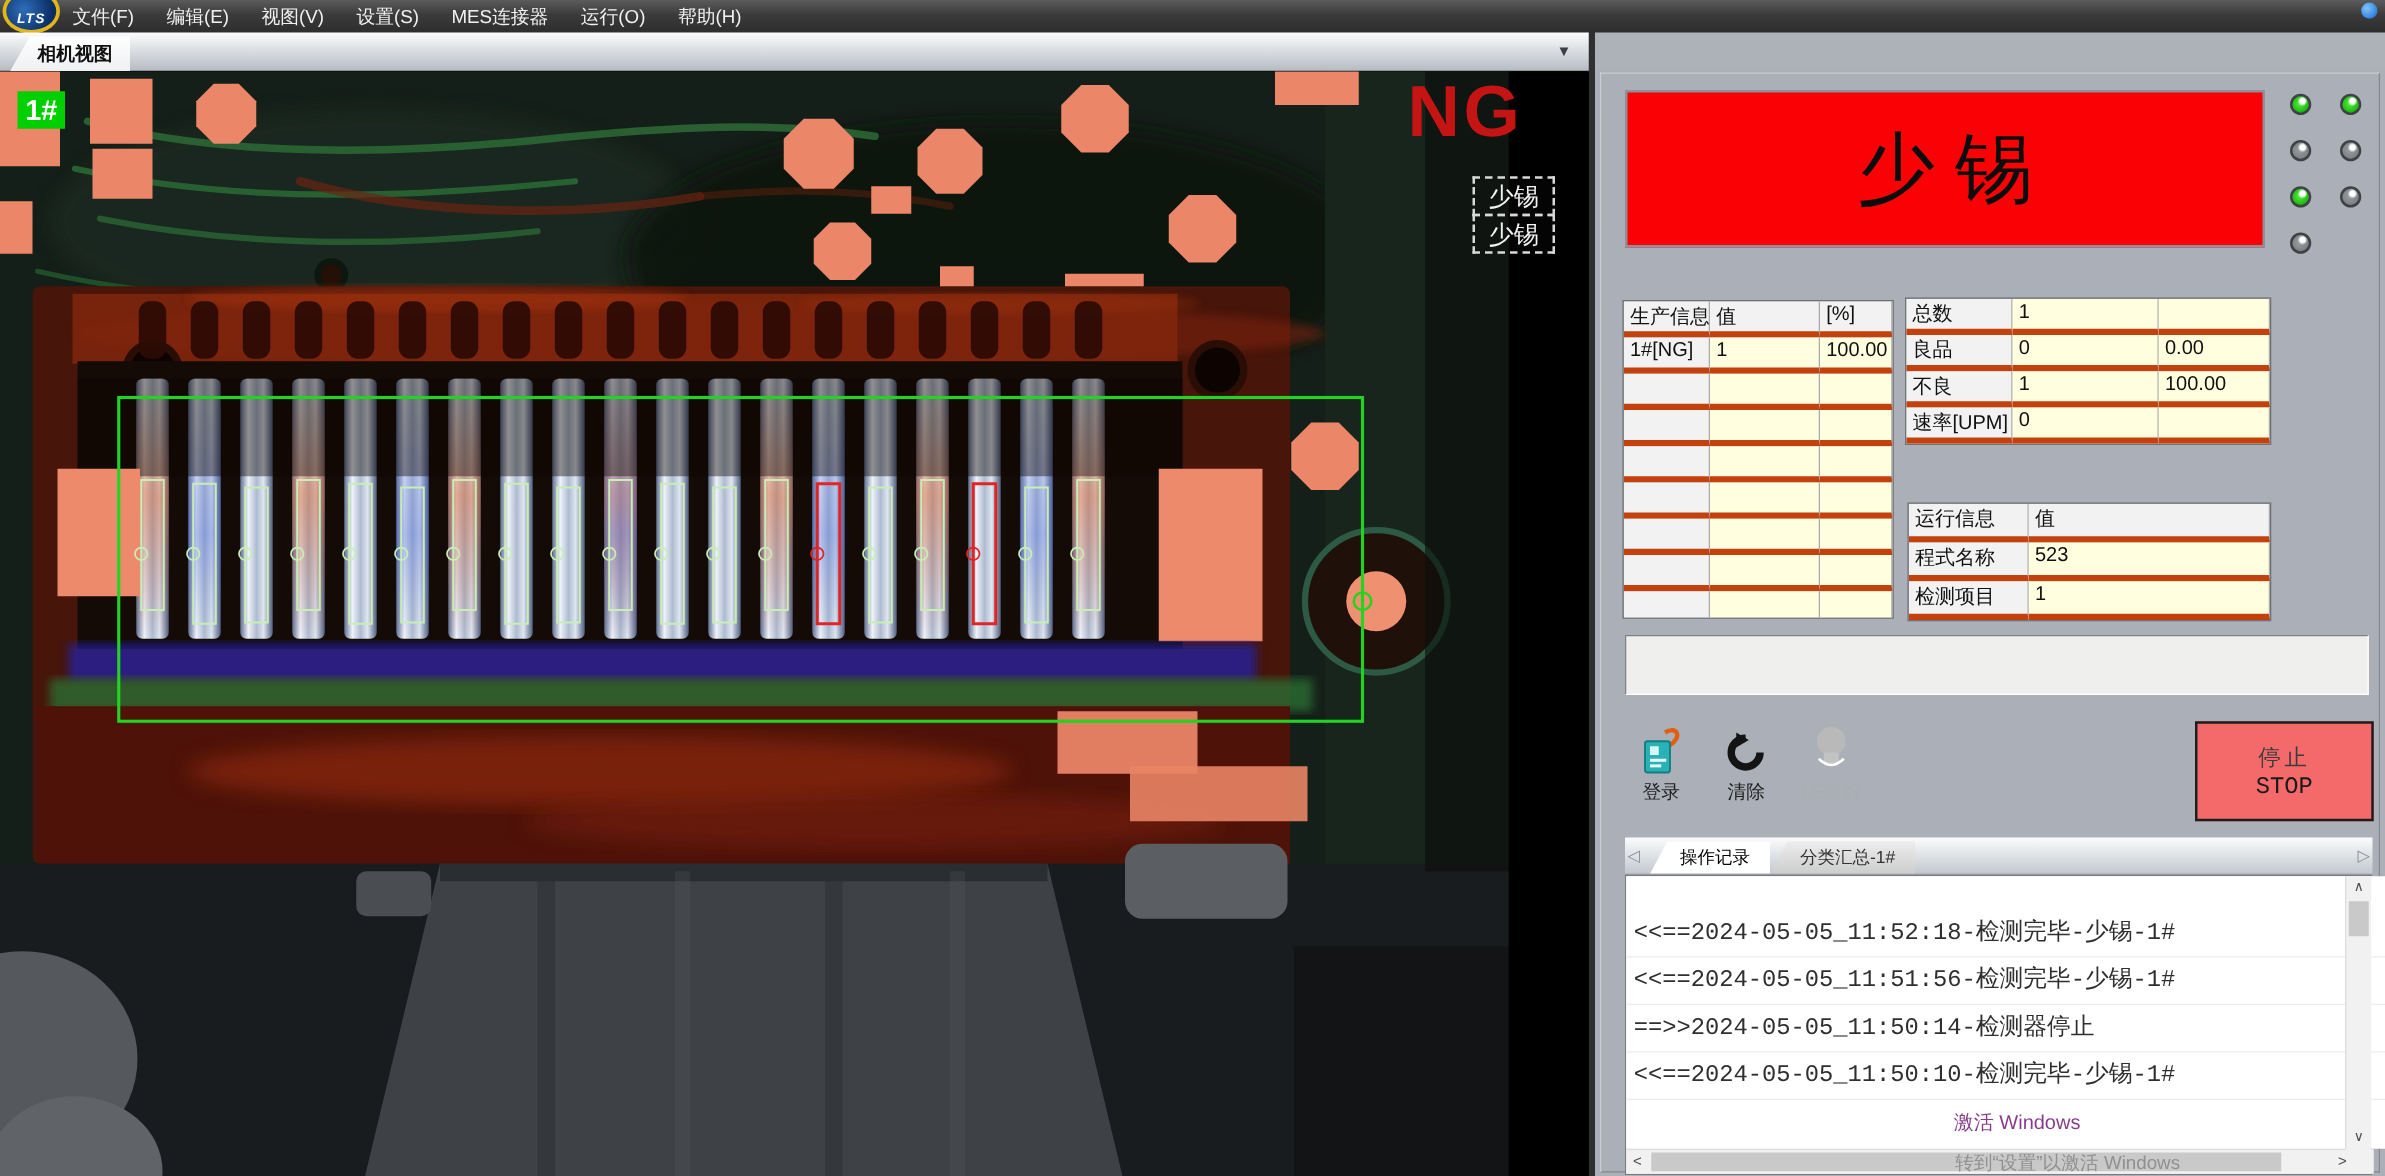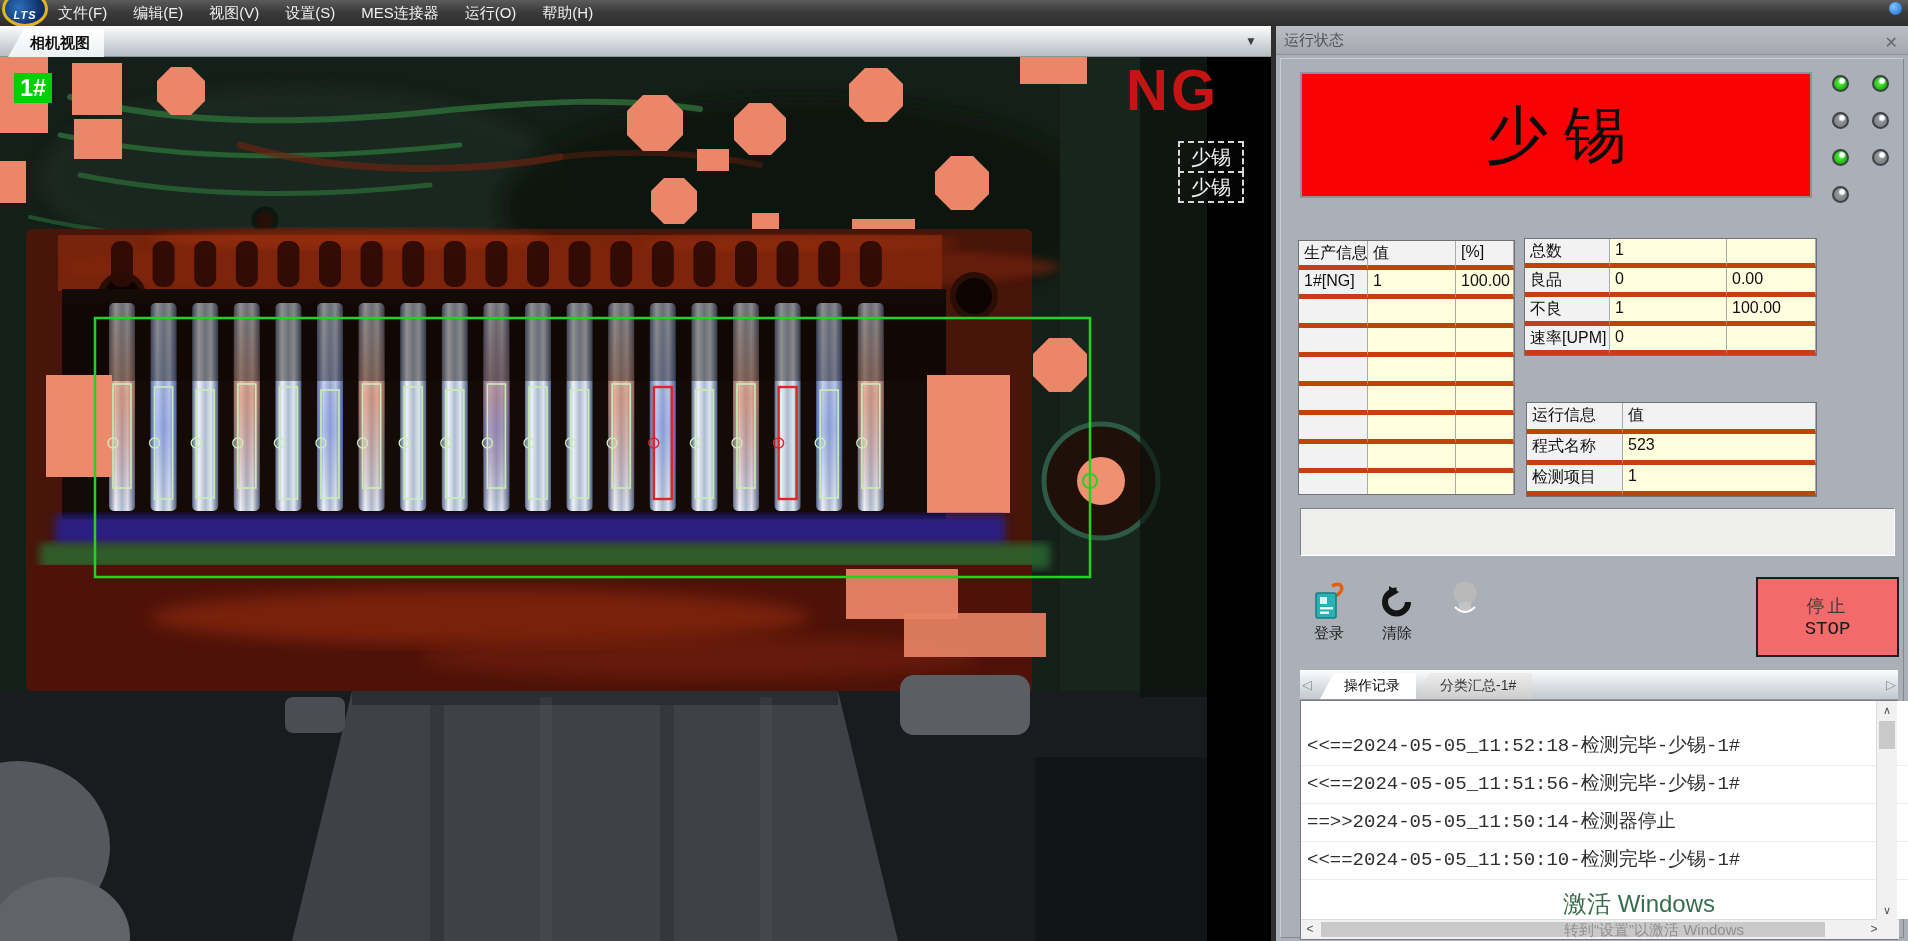--- a/index.html
+++ b/index.html
@@ -100,21 +100,21 @@
   .log-row{height:37px;line-height:36px;border-bottom:1px solid #ececec;padding-left:6px;
            font-family:"Liberation Mono",monospace;font-size:19px;color:#2f2f2f;white-space:nowrap;}
   .vsb{position:absolute;right:0;top:0;width:20px;height:218px;background:#f1f1f1;border-left:1px solid #dcdcdc;}
   .vsb .arr{position:absolute;left:0;width:20px;height:18px;text-align:center;font-size:11px;color:#505050;line-height:18px;}
   .vsb .thumb{position:absolute;left:2px;top:20px;width:16px;height:28px;background:#c9c9c9;}
   .hsb{position:absolute;left:0;bottom:0;width:598px;height:20px;background:#f1f1f1;border-top:1px solid #dcdcdc;box-sizing:border-box;}
   .hsb .arr{position:absolute;top:0;width:18px;height:19px;text-align:center;font-size:12px;color:#505050;line-height:19px;}
   .hsb .thumb{position:absolute;left:20px;top:2px;width:504px;height:15px;background:#c9c9c9;}
   .corner{position:absolute;right:0;bottom:0;width:20px;height:20px;background:#f1f1f1;}
 
-  .wm1{position:absolute;left:287px;top:833px;font-size:24px;color:#14532d;opacity:.85;z-index:5;}
+  .wm1{position:absolute;left:287px;top:833px;font-size:16px;color:#701a75;opacity:.85;z-index:5;}
   .wm2{position:absolute;left:288px;top:866px;font-size:15px;color:#8a8a8a;opacity:.9;z-index:5;}
 </style>
 </head>
 <body>
 
 <div class="window">
 
   <div class="menubar">
     <div class="logo">LTS</div>
     <div class="menu-items">
@@ -342,24 +342,20 @@
       <div class="cam-id">1#</div>
       <div class="cam-ng">NG</div>
       <div class="defect-stack">
         <div class="defect-label">少锡</div>
         <div class="defect-label">少锡</div>
       </div>
     </div>
   </div>
 
   <div class="right">
-    <div class="r-title">
-      <span>运行状态</span>
-      <span class="r-close">✕</span>
-    </div>
     <div class="r-body">
       <div class="content-frame"></div>
 
       <div class="banner" style="background: rgb(250, 1, 5);">
         <span>少锡</span>
       </div>
       <div class="lights">
           <div class="light on" style="left: 0px; top: 0px;"></div>
           <div class="light on" style="left: 40px; top: 0px;"></div>
           <div class="light off" style="left: 0px; top: 37px;"></div>

